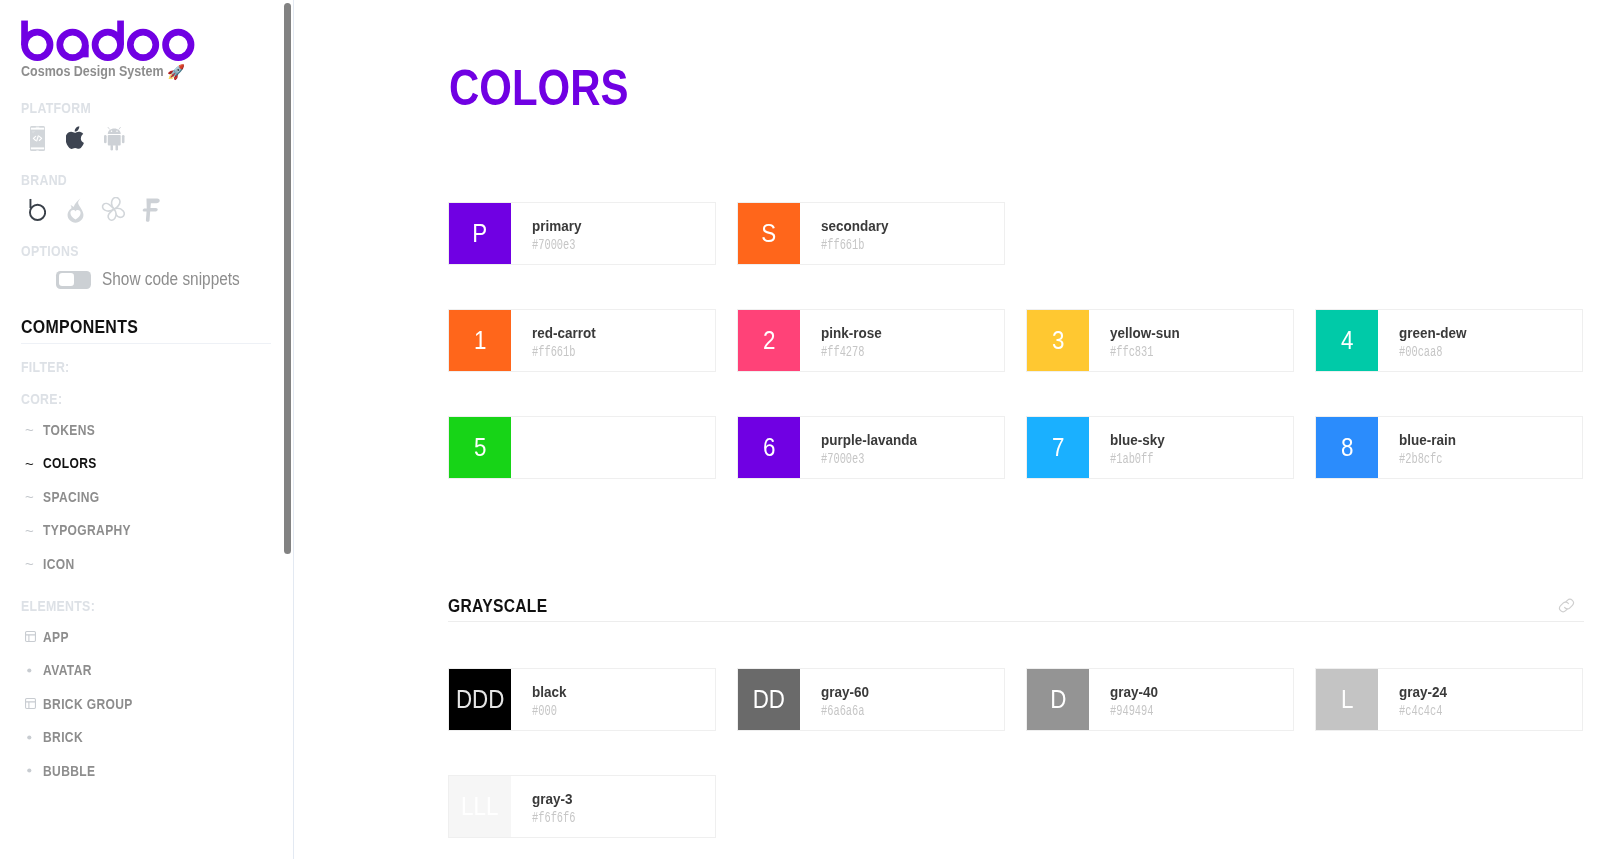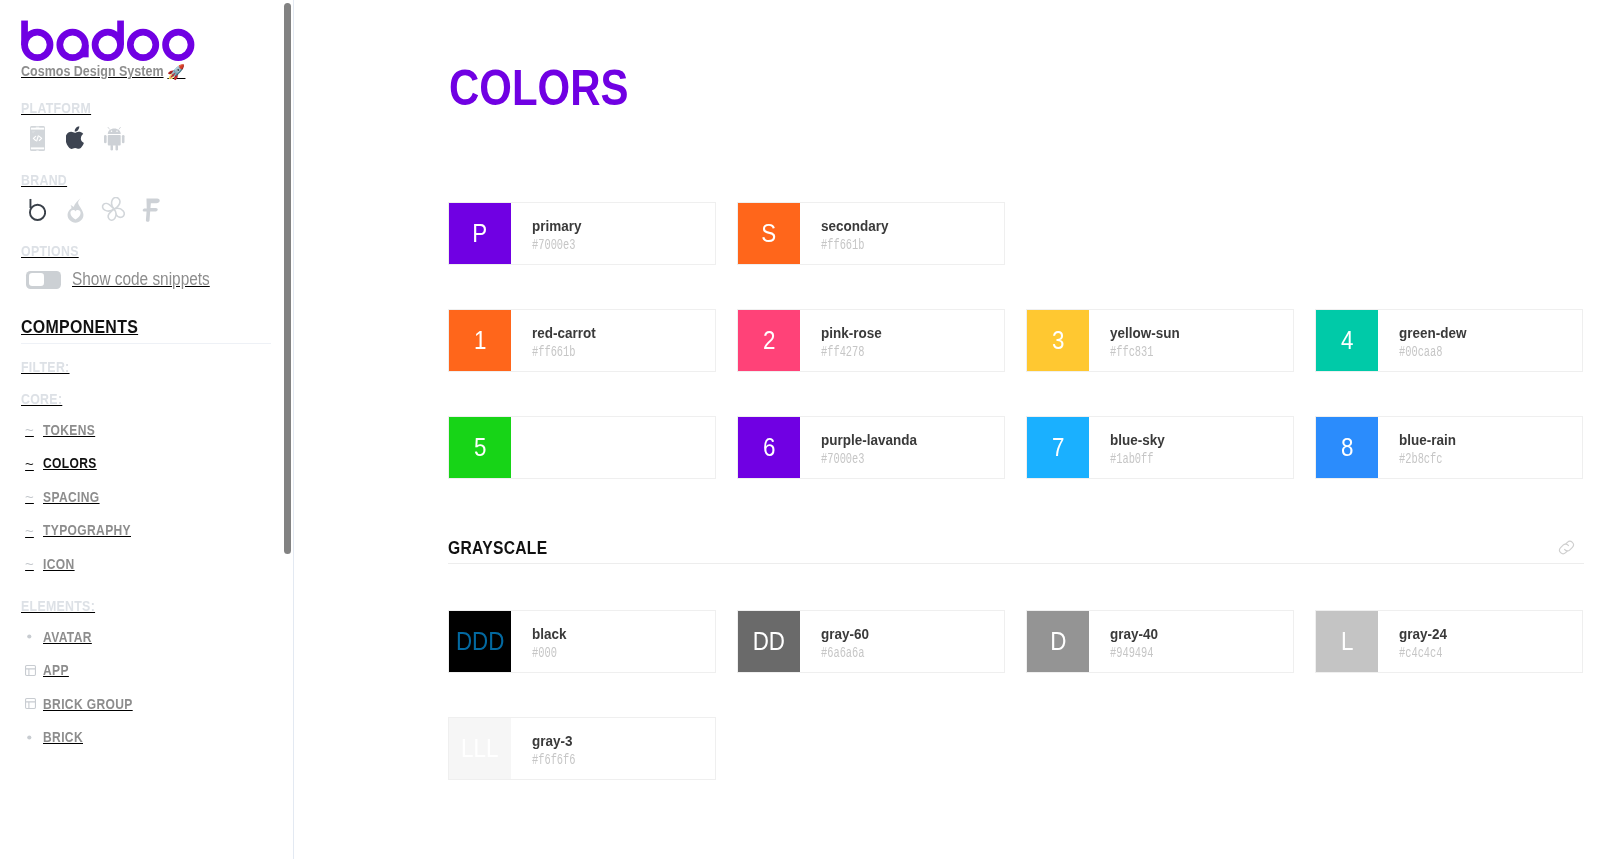--- a/index.html
+++ b/index.html
@@ -4,21 +4,21 @@
 <title>Cosmos Design System</title>
 <style>
   * { box-sizing: border-box; }
   html, body { margin:0; padding:0; }
   body {
     width:1600px; height:859px; overflow:hidden;
     background:#fff;
     font-family:"Liberation Sans", sans-serif;
     -webkit-font-smoothing:antialiased;
   }
-  .app { display:flex; width:1556px; height:859px; position:relative;text-decoration:underline; }
+  .app { display:flex; width:1556px; height:859px; position:relative; }
 
   
   .sidebar {
     width:294px; height:859px; flex:0 0 294px;
     border-right:1px solid #e3e9f2;
     position:relative; overflow:hidden;
     padding-left:21px;
   }
   .sb-scroll-track { position:absolute; right:0px; top:0; width:13px; height:859px; }
   .sb-thumb { position:absolute; left:3.6px; top:3px; width:7.6px; height:551px; background:#828282; border-radius:4px; }
@@ -39,21 +39,21 @@
   .icon-row.platform-row .ic:nth-child(1) { margin-left:9px; position:relative; top:0px; }
   .icon-row.brand-row { height:24px; top:3px; margin-bottom:15px; }
   .icon-row.brand-row .ic:nth-child(1) { margin-left:8.4px; }
   .icon-row.brand-row .ic:nth-child(2) { margin-left:20.4px; position:relative; top:2px; }
   .icon-row.brand-row .ic:nth-child(3) { margin-left:17.2px; position:relative; top:1px; }
   .icon-row.brand-row .ic:nth-child(4) { margin-left:16.5px; position:relative; top:1.5px; }
   .icon-row.platform-row .ic:nth-child(2) { margin-left:21px; position:relative; top:-0.5px; }
   .icon-row.platform-row .ic:nth-child(3) { margin-left:16px; position:relative; top:0px; }
   .icon-row .ic { cursor:pointer; }
 
-  .toggle-row { display:flex; align-items:center; gap:10.5px; margin-top:15px; padding-left:5.2px; }
+  .toggle-row { display:flex; align-items:center; gap:10.5px; margin-top:15px; padding-left:5.2px;justify-content:center; }
   .toggle { width:35px; height:18px; border-radius:4.5px; background:#ccd0d4; position:relative; flex:0 0 35px; }
   .toggle .knob { position:absolute; left:3.2px; top:2.8px; width:14.5px; height:12.6px; background:#fff; border-radius:3.2px; }
   .toggle-label { font-size:18px; line-height:13px; color:#8d8d8d; transform:scaleX(0.855); transform-origin:0 50%; white-space:nowrap; }
 
   .components-title { font-size:18.2px; line-height:12px; font-weight:700; color:#111; letter-spacing:0.35px; margin-top:32.5px; transform:scaleX(0.875); transform-origin:0 50%; }
   .hr { height:1px; background:#eef1f6; width:250px; margin-top:9.8px; }
 
   .filter-label { font-size:14.2px; line-height:9px; font-weight:700; color:#dde1e6; letter-spacing:0.35px; margin-top:19.5px; transform:scaleX(0.87); transform-origin:0 50%; }
   .filter-input { width:250px; height:26px; border:1px solid #e8e8e8; background:#fff; font-size:13.8px; color:#d9d9d9; padding:0 0 0 7px; margin-top:10px; font-family:inherit; outline:none; border-radius:0; line-height:24px; }
   .filter-input::placeholder { color:#dcdcdc; letter-spacing:0.1px; }
@@ -211,51 +211,59 @@
             <span class="b-tilde">~</span>
           </span>
           <span class="nav-text">ICON</span>
         </div>
       </div>
 
     <div class="group-label lbl-elements">ELEMENTS:</div>
     <div id="elements-list">
         <div class="nav-item">
           <span class="nav-bullet">
-            <svg width="9" height="9" viewBox="0 0 9 9">
-              <circle cx="4.3" cy="4.5" r="2.1" fill="#c8ccd1"></circle>
-            </svg>
-          </span>
-          <span class="nav-text">AVATAR</span>
-        </div>
-        <div class="nav-item">
-          <span class="nav-bullet">
             <svg width="11" height="11" viewBox="0 0 11 11">
               <rect x="0.55" y="0.55" width="9.9" height="9.9" rx="1.1" fill="none" stroke="#c8ccd1" stroke-width="1.1"></rect>
               <path d="M0.55 3.9 H10.45 M3.9 3.9 V10.45" stroke="#c8ccd1" stroke-width="1.1"></path>
             </svg>
           </span>
           <span class="nav-text">APP</span>
         </div>
         <div class="nav-item">
           <span class="nav-bullet">
+            <svg width="9" height="9" viewBox="0 0 9 9">
+              <circle cx="4.3" cy="4.5" r="2.1" fill="#c8ccd1"></circle>
+            </svg>
+          </span>
+          <span class="nav-text">AVATAR</span>
+        </div>
+        <div class="nav-item">
+          <span class="nav-bullet">
             <svg width="11" height="11" viewBox="0 0 11 11">
               <rect x="0.55" y="0.55" width="9.9" height="9.9" rx="1.1" fill="none" stroke="#c8ccd1" stroke-width="1.1"></rect>
               <path d="M0.55 3.9 H10.45 M3.9 3.9 V10.45" stroke="#c8ccd1" stroke-width="1.1"></path>
             </svg>
           </span>
           <span class="nav-text">BRICK GROUP</span>
         </div>
         <div class="nav-item">
           <span class="nav-bullet">
             <svg width="9" height="9" viewBox="0 0 9 9">
               <circle cx="4.3" cy="4.5" r="2.1" fill="#c8ccd1"></circle>
             </svg>
           </span>
           <span class="nav-text">BRICK</span>
+        </div>
+        <div class="nav-item">
+          <span class="nav-bullet">
+            <svg width="9" height="9" viewBox="0 0 9 9">
+              <circle cx="4.3" cy="4.5" r="2.1" fill="#c8ccd1"></circle>
+            </svg>
+          </span>
+          <span class="nav-text">BUBBLE</span>
         </div>
       </div>
 
     <div class="sb-scroll-track">
       <div class="sb-thumb"></div>
     </div>
   </div>
 
   <div class="main">
     <h1 class="page-title" style="top:62px">COLORS</h1>
@@ -347,33 +355,33 @@
               <div class="sw" style="background:#2b8cfc;color:#ffffff">
                 <span>8</span>
               </div>
               <div class="card-body">
                 <div class="c-name">blue-rain</div>
                 <div class="c-hex">#2b8cfc</div>
               </div>
             </div>
           </div>
         </div>
-        <div class="section" style="top:538px">
+        <div class="section" style="top:596px">
           <div class="section-head">
             <span class="section-title">GRAYSCALE</span>
             <span class="anchor-link"><svg width="17" height="17" viewBox="0 0 17 17">
                 <g fill="none" stroke="#cfcfcf" stroke-width="1.15" stroke-linecap="round">
                   <path d="M6.55 10.45a3.55 3.55 0 0 0 5.35.38l2.5-2.5a3.55 3.55 0 0 0-5.02-5.02l-1.44 1.43"></path>
                   <path d="M10.45 6.55a3.55 3.55 0 0 0-5.35-.38l-2.5 2.5a3.55 3.55 0 0 0 5.02 5.02l1.43-1.43"></path>
                 </g>
               </svg></span>
           </div>
           <div class="grid">
             <div class="card">
-              <div class="sw" style="background:#000000;color:#0369a1">
+              <div class="sw" style="background:#000000;color:#e5e5e5">
                 <span>DDD</span>
               </div>
               <div class="card-body">
                 <div class="c-name">black</div>
                 <div class="c-hex">#000</div>
               </div>
             </div>
             <div class="card">
               <div class="sw" style="background:#6a6a6a;color:#ffffff">
                 <span>DD</span>

